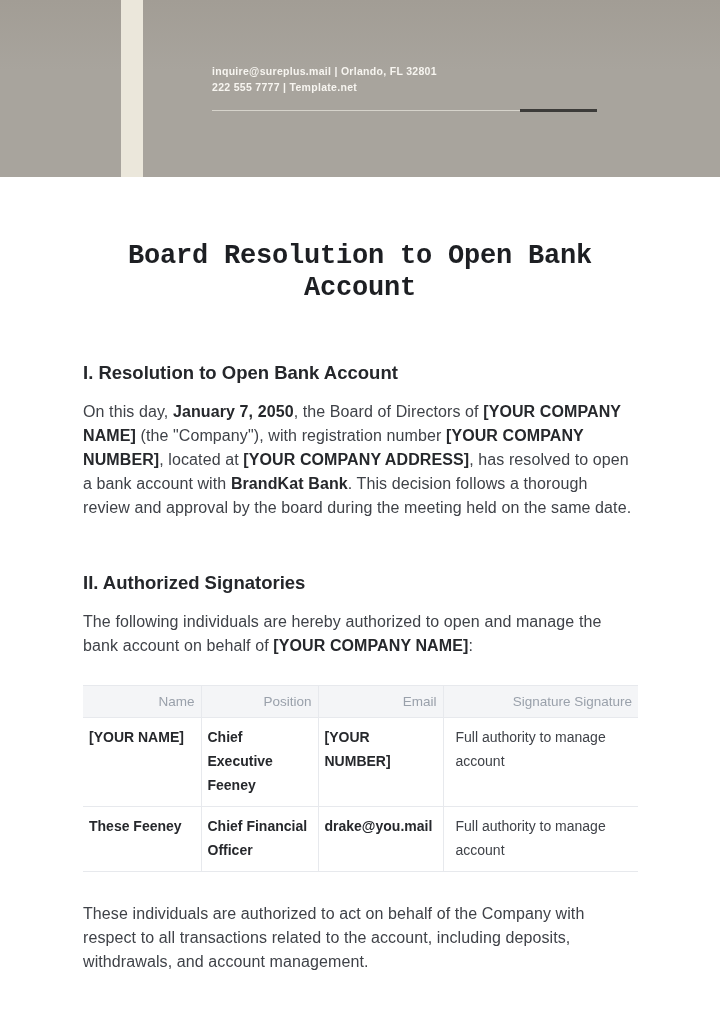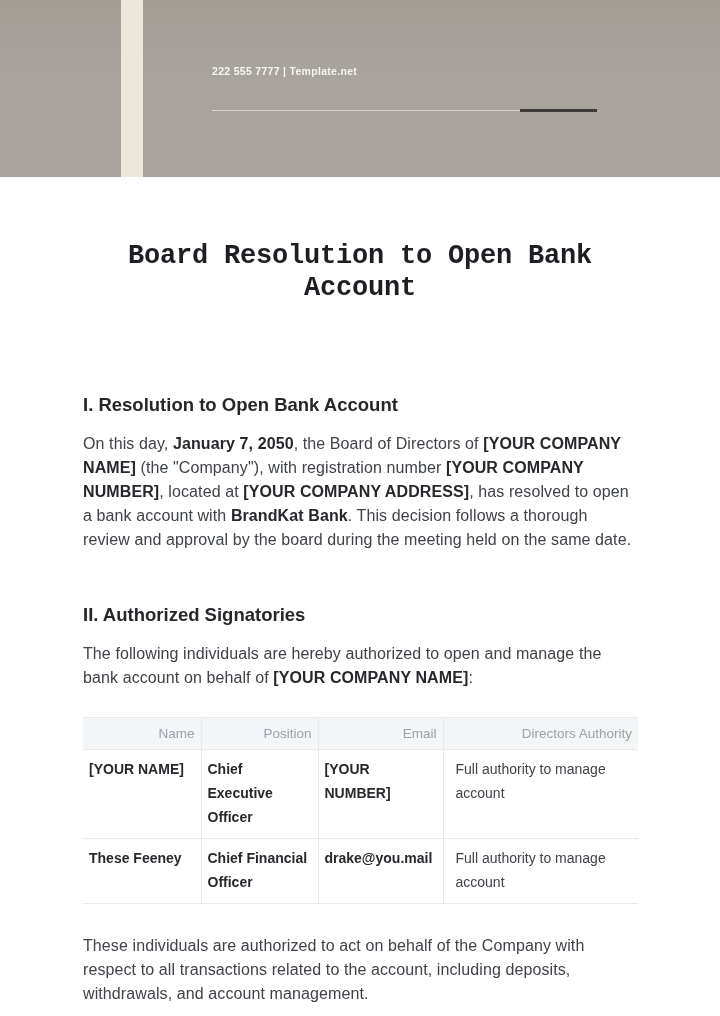--- a/index.html
+++ b/index.html
@@ -40,21 +40,21 @@
   .doc-title {
     margin-top:63px; text-align:center;
     font-size:27px; line-height:32px; font-weight:700; letter-spacing:-0.2px;
     color:var(--title-text,#1d1f23);
     font-family:Liberation Mono, monospace;
   }
   .section-heading {
     font-size:18.5px; line-height:22px; font-weight:700;
     color:var(--heading-text,#25272b);
   }
-  .sec-resolution .section-heading  { margin-top:90px; }
+  .sec-resolution .section-heading  { margin-top:58px; }
   .sec-signatories .section-heading { margin-top:52px; }
   p.body-text {
     margin-top:16px;
     font-size:16px; line-height:24px; letter-spacing:0.1px;
     color:var(--body-text,#3f4248);
   }
   .b { font-weight:700; color:var(--cell-strong-text,#26282c); }
 
   
   table.signatories {
@@ -83,20 +83,21 @@
   p.closing { margin-top:30px; }
 </style>
 </head>
 <body>
 
 <div class="page">
 
   <header class="letterhead">
     <div class="stripe"></div>
     <div class="contact">
+      <div class="contact-line">inquire@sureplus.mail | Orlando, FL 32801</div>
       <div class="contact-line">222 555 7777 | Template.net</div>
     </div>
     <div class="rule">
       <span class="rule-thin"></span>
       <span class="rule-accent"></span>
     </div>
   </header>
 
   <main>
 
@@ -116,27 +117,27 @@
           <col style="width:118px">
             <col style="width:117px">
             <col style="width:125px">
             <col style="width:195px">
         </colgroup>
         <thead>
           <tr>
             <th>Name</th>
             <th>Position</th>
             <th>Email</th>
-            <th>Directors Authority</th>
+            <th>Signature Signature</th>
           </tr>
         </thead>
         <tbody>
           <tr>
             <td class="strong">[YOUR NAME]</td>
-            <td class="strong">Chief Executive Officer</td>
+            <td class="strong">Chief Executive Feeney</td>
             <td class="strong">[YOUR NUMBER]</td>
             <td class="authority">Full authority to manage account</td>
           </tr>
           <tr>
             <td class="strong">These Feeney</td>
             <td class="strong">Chief Financial Officer</td>
             <td class="strong">drake@you.mail</td>
             <td class="authority">Full authority to manage account</td>
           </tr>
         </tbody>

